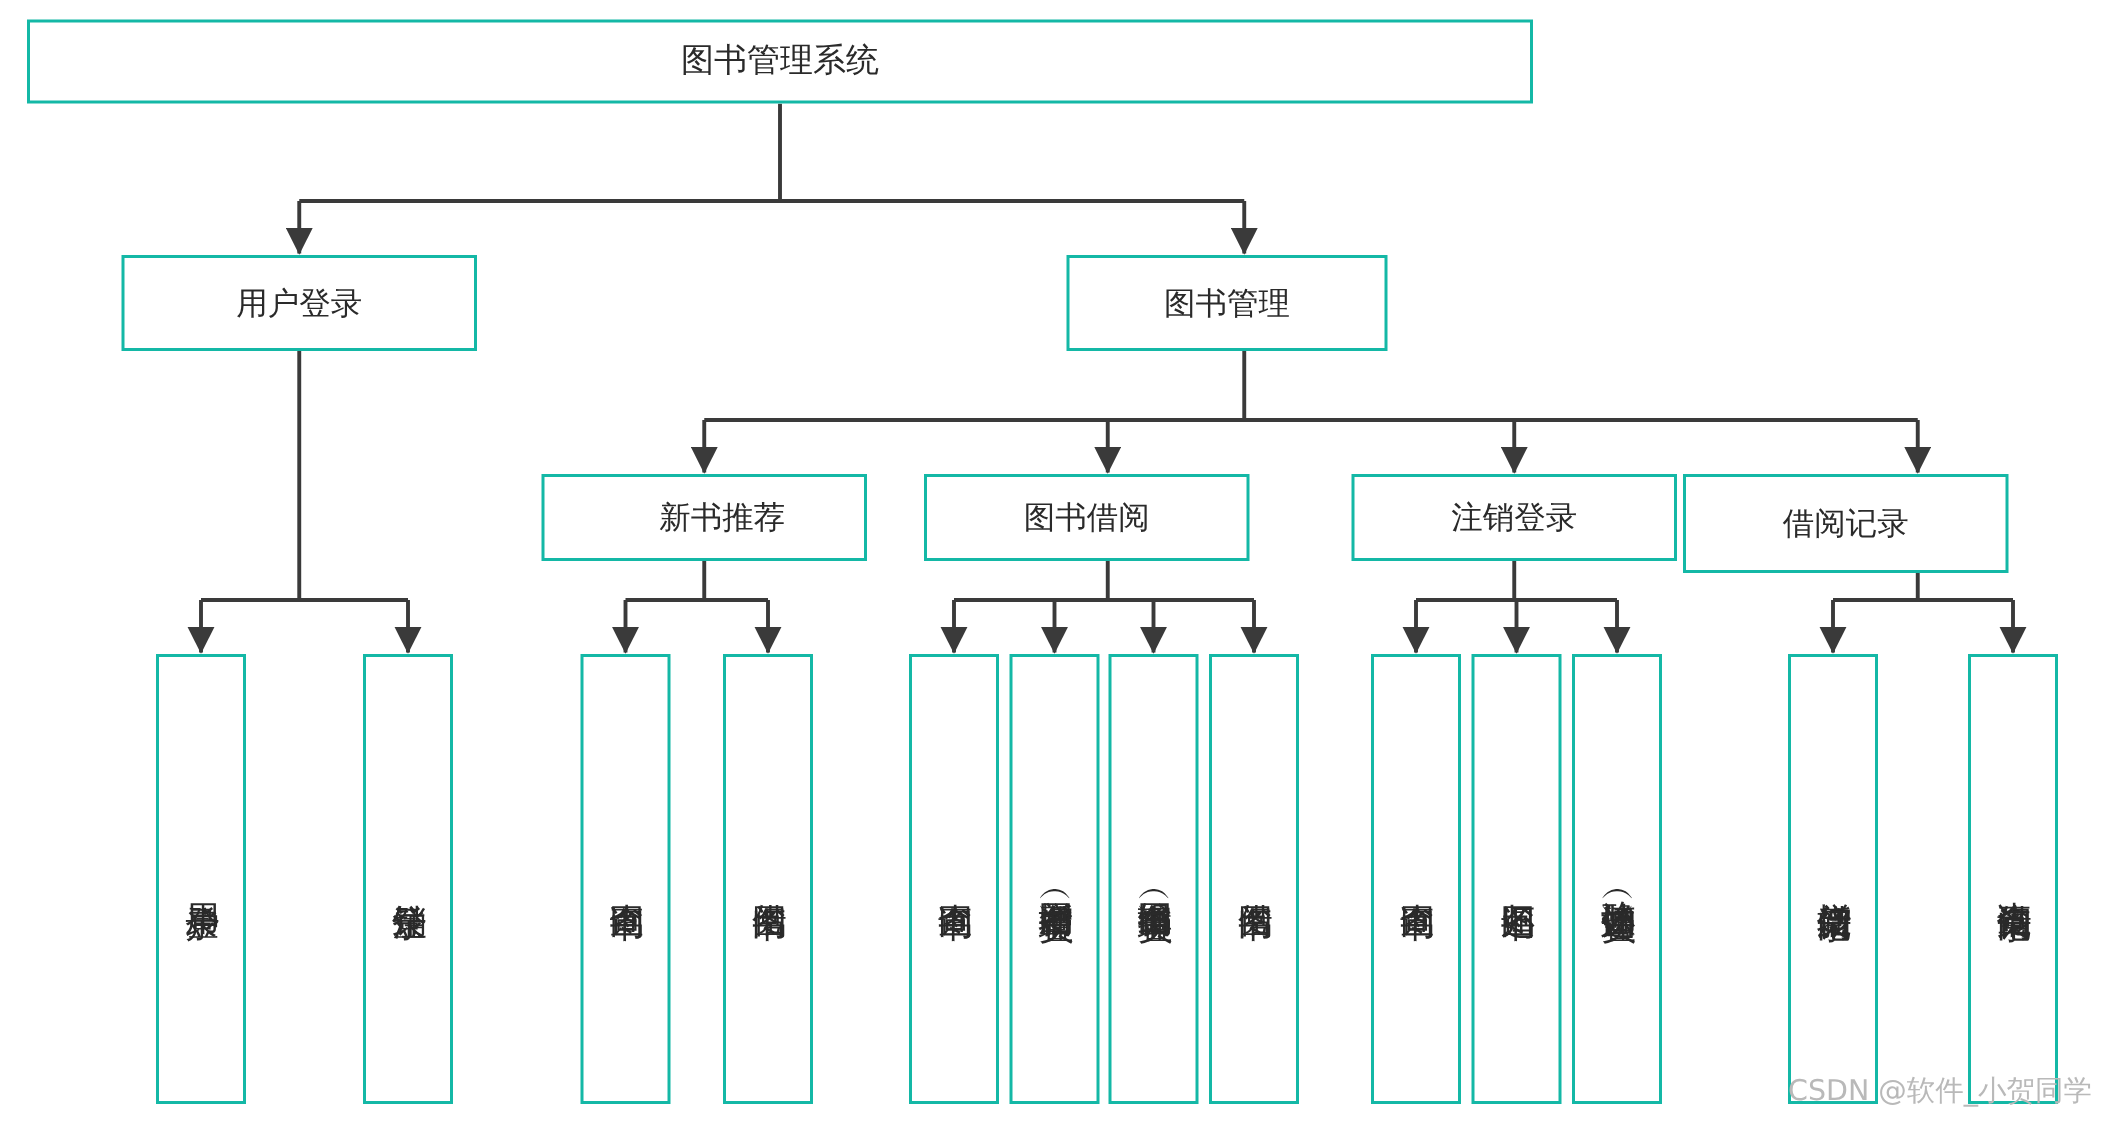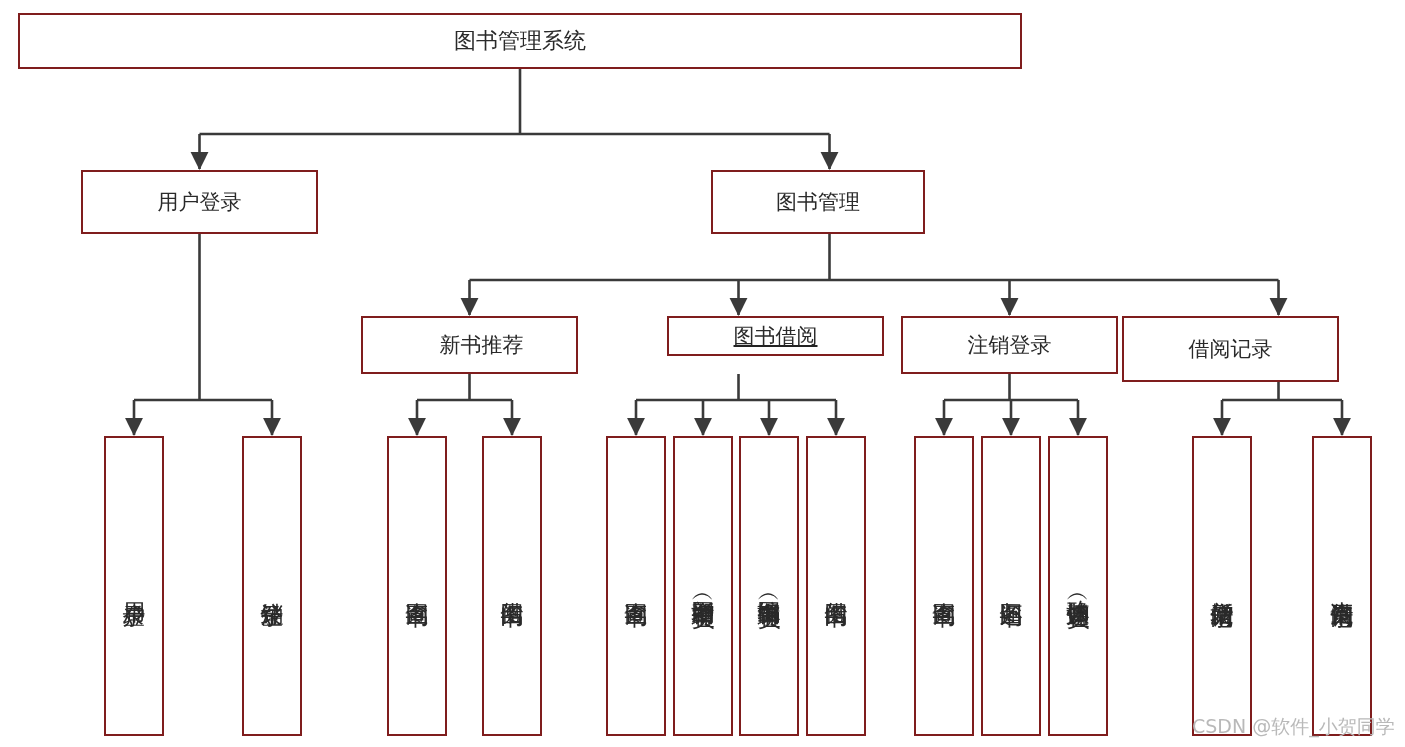--- a/index.html
+++ b/index.html
@@ -18,21 +18,21 @@
   svg.edges {
     position: absolute;
     left: 0;
     top: 0;
     width: 1405px;
     height: 747px;
   }
   .node {
     position: absolute;
     box-sizing: border-box;
-    border: 2px solid #7f1d1d;
+    border: 2px solid #14b8a6;
     background: #ffffff;
     display: flex;
     align-items: center;
     justify-content: center;
     color: #222222;
     z-index: 2;
   }
   .node .label {
     font-size: 21px;
     line-height: 1.05;
@@ -114,21 +114,21 @@
   <div class="node" style="left: 81px; top: 170px; width: 237px; height: 64px;">
     <span class="label">用户登录</span>
   </div>
   <div class="node" style="left: 711px; top: 170px; width: 214px; height: 64px;">
     <span class="label">图书管理</span>
   </div>
 
   <div class="node" style="left: 361px; top: 316px; width: 217px; height: 58px; padding-left: 24px;">
     <span class="label">新书推荐</span>
   </div>
-  <div class="node" style="left: 667px; top: 316px; width: 217px; height: 40px; text-decoration: underline;">
+  <div class="node" style="left: 616px; top: 316px; width: 217px; height: 58px;">
     <span class="label">图书借阅</span>
   </div>
   <div class="node" style="left: 901px; top: 316px; width: 217px; height: 58px;">
     <span class="label">注销登录</span>
   </div>
   <div class="node" style="left: 1122px; top: 316px; width: 217px; height: 66px;">
     <span class="label">借阅记录</span>
   </div>
 
   <div class="node vertical" style="left: 104px; top: 436px; width: 60px; height: 300px;">

